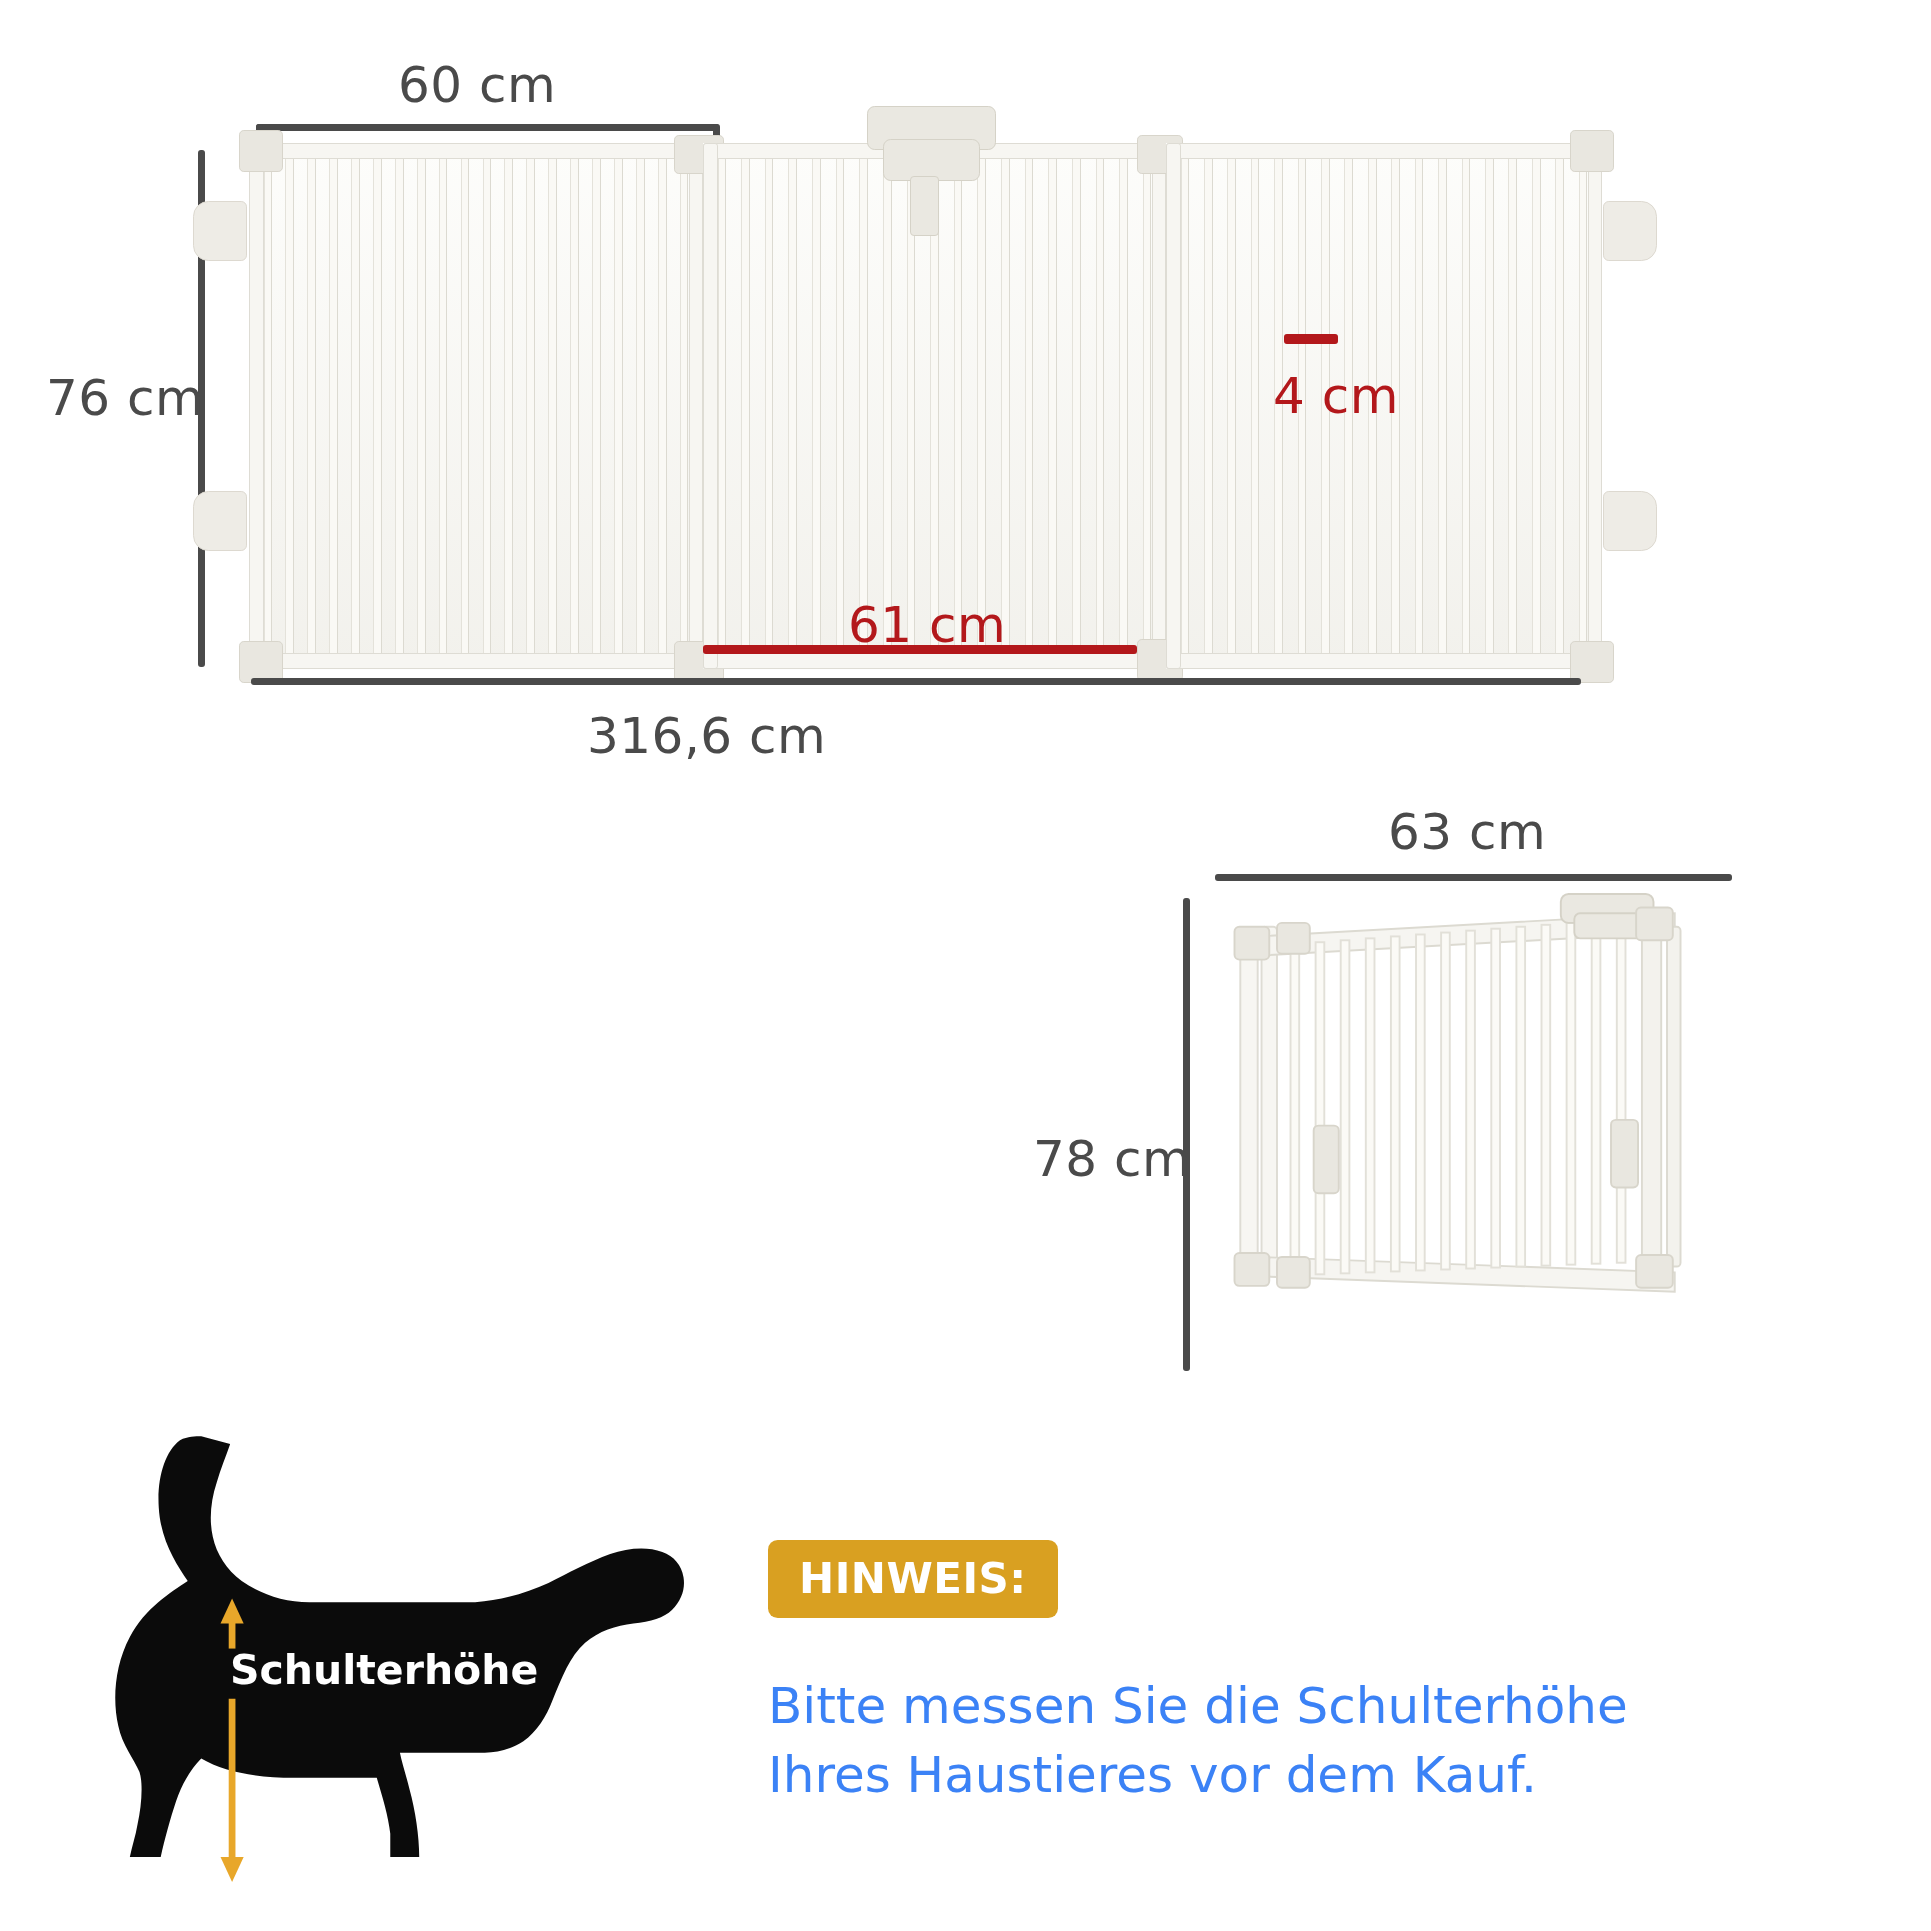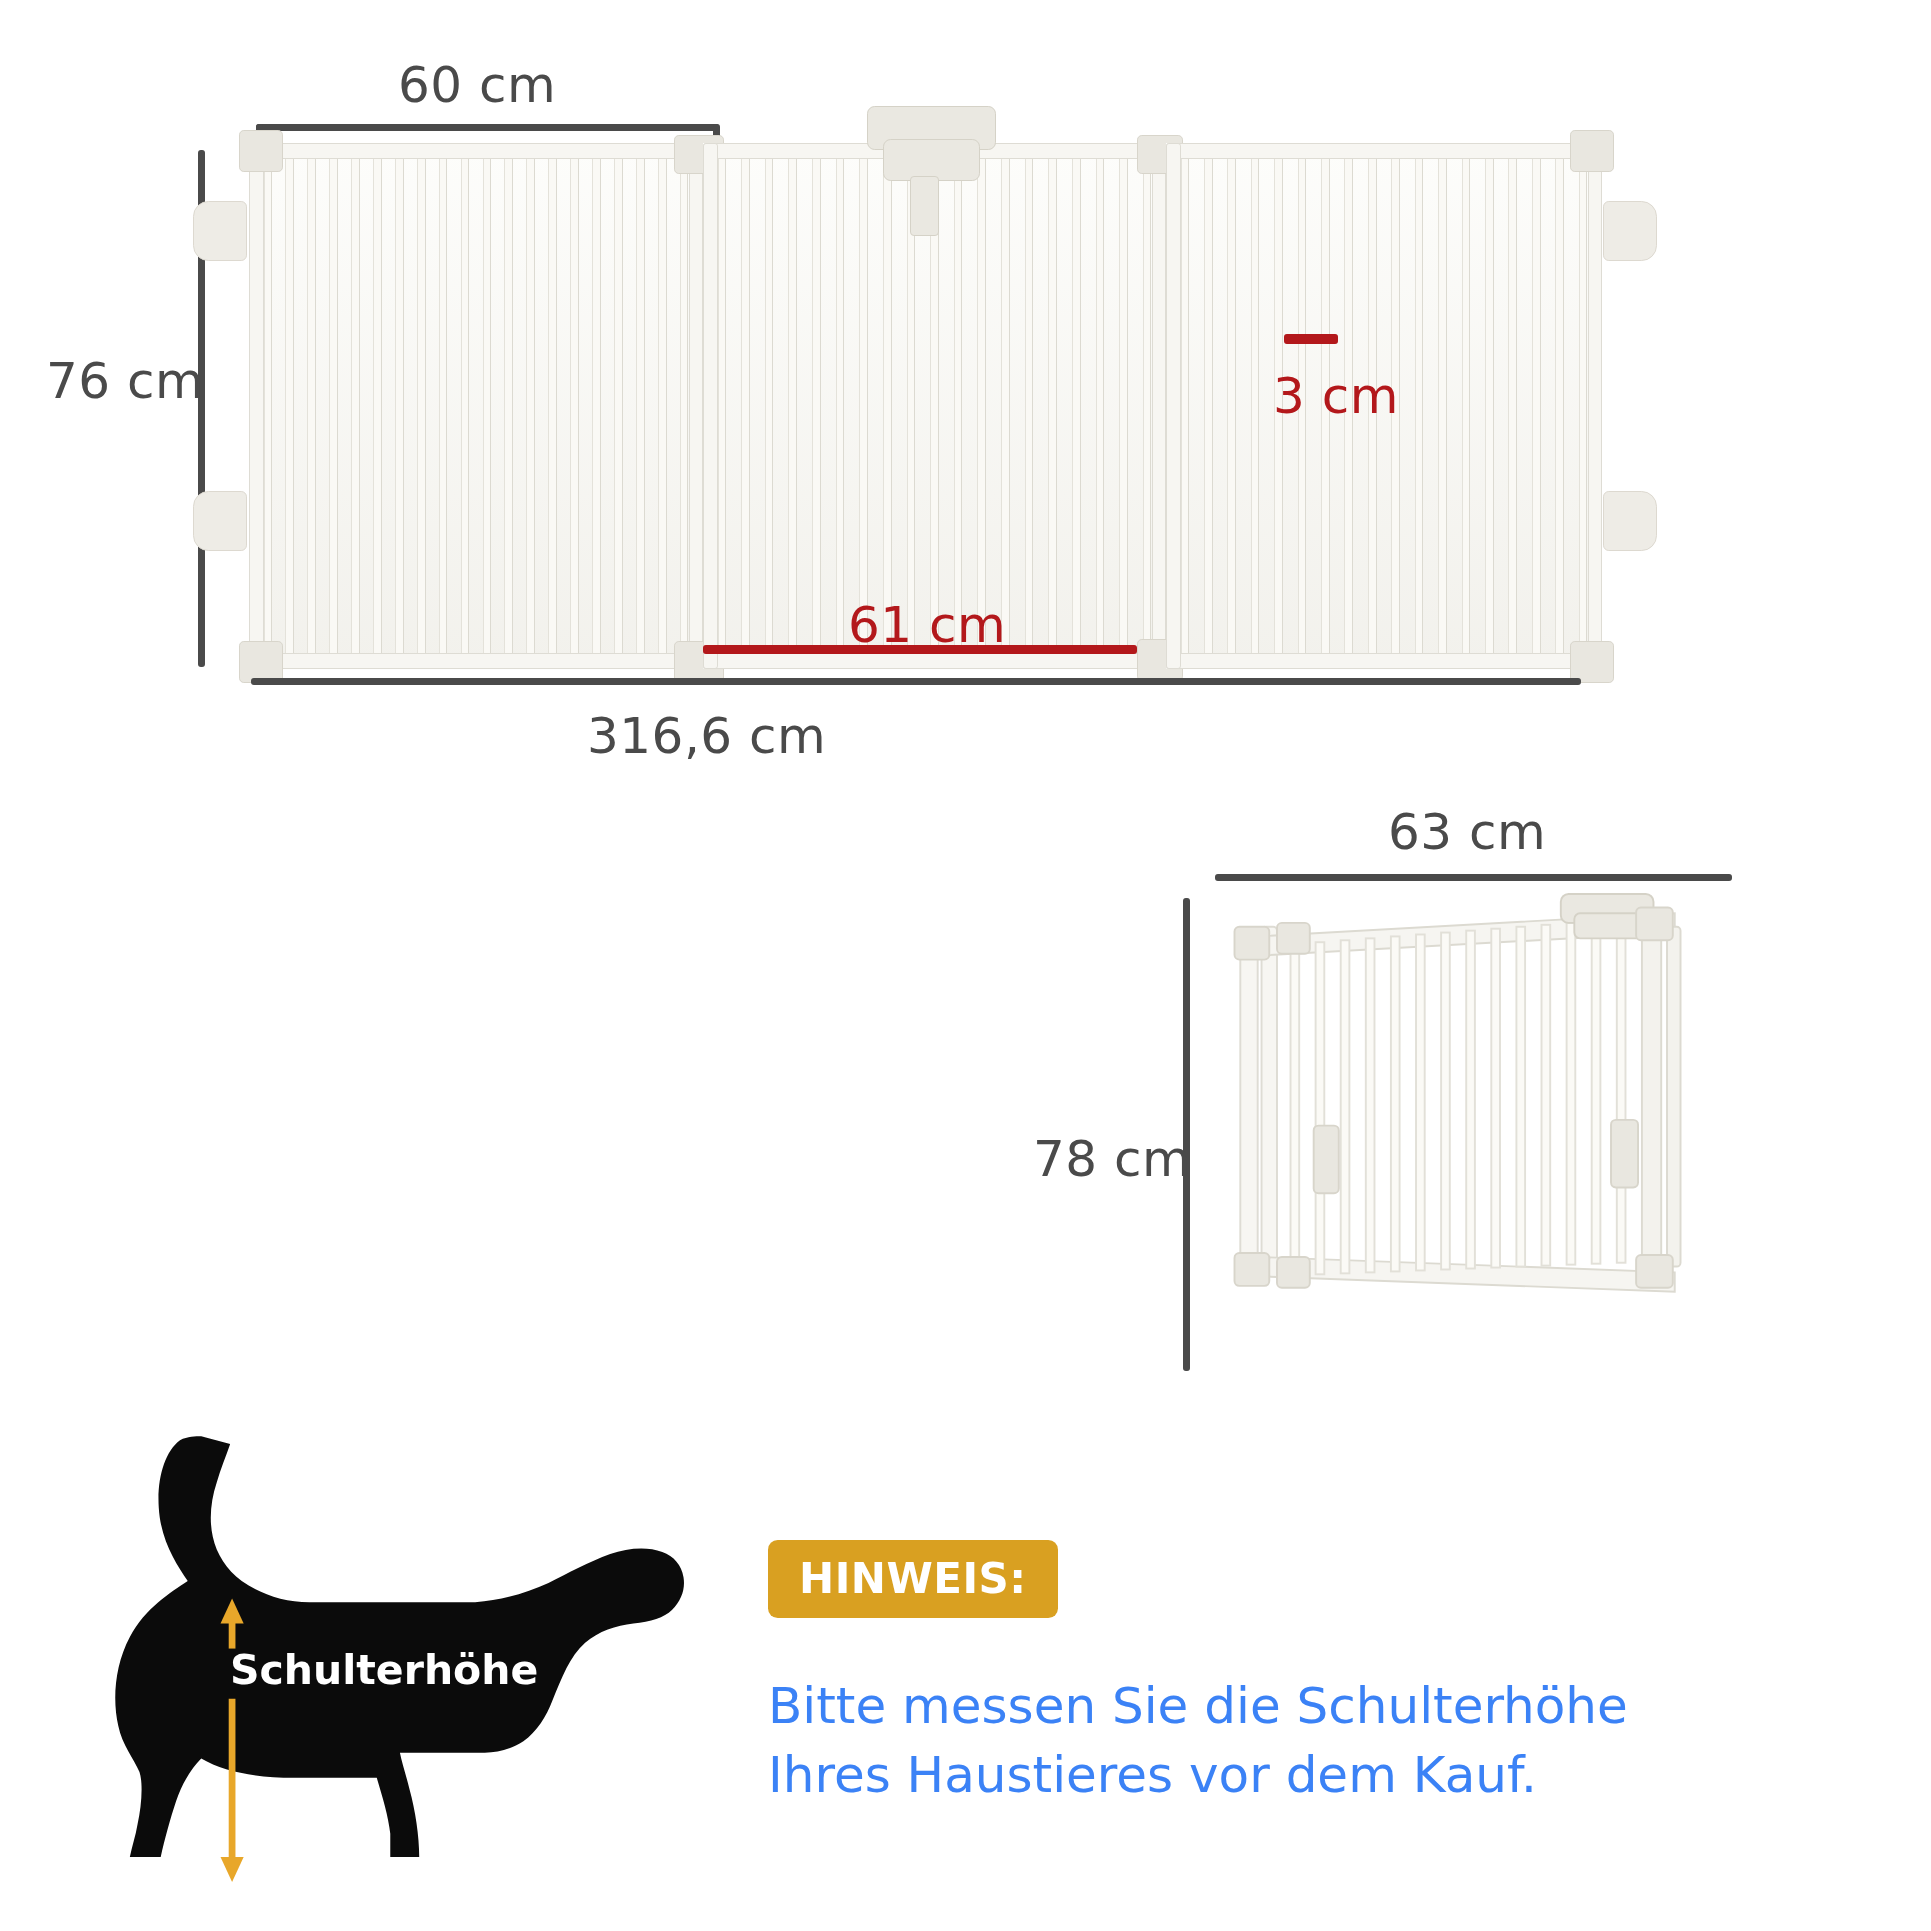--- a/index.html
+++ b/index.html
@@ -168,21 +168,21 @@
 <body>
 
 <div id="page">
 
   <div class="rule-h" style="left:256px; top:124px; width:463px;"></div>
   <div class="tick" style="left:256px; top:124px; width:6.8px; height:25px; border-radius:2.9px;"></div>
   <div class="tick" style="left:713px; top:124px; width:6.8px; height:25px; border-radius:2.9px;"></div>
   <div class="dim-label" style="left:398px; top:56px;">60 cm</div>
 
   <div class="rule-v" style="left:198px; top:150px; height:517px;"></div>
-  <div class="dim-label" style="left:46px; top:352px;">76 cm</div>
+  <div class="dim-label" style="left:46px; top:369px;">76 cm</div>
 
   <div id="gate1">
 
     <div class="cup left" style="left:-56px; top:58px;"></div>
     <div class="cup left" style="left:-56px; top:348px;"></div>
 
     <div class="cup" style="left:1354px; top:58px;"></div>
     <div class="cup" style="left:1354px; top:348px;"></div>
 
     <div class="panel" style="left:0px; width:454px;">
@@ -277,21 +277,21 @@
         <div class="bar"></div>
           <div class="bar"></div>
       </div>
       <div class="bracket" style="right:-11.6px; top:-13.5px;"></div>
       <div class="bracket" style="right:-11.6px; bottom:-13.5px;"></div>
     </div>
 
     <div class="rule-h red" style="left:1035px; top:191px; width:54px; height:9.7px;"></div>
   </div>
 
-  <div class="dim-label red" style="left:1273px; top:367px;">3 cm</div>
+  <div class="dim-label red" style="left:1273px; top:367px;">4 cm</div>
 
   <div class="rule-h red" style="left:703px; top:645px; width:434px; height:8.7px;"></div>
   <div class="dim-label red" style="left:848px; top:596px;">61 cm</div>
 
   <div class="rule-h" style="left:251px; top:678px; width:1330px;"></div>
   <div class="dim-label" style="left:587px; top:707px;">316,6 cm</div>
 
   <div class="rule-h" style="left:1215px; top:874px; width:517px;"></div>
   <div class="dim-label" style="left:1388px; top:803px;">63 cm</div>
 

